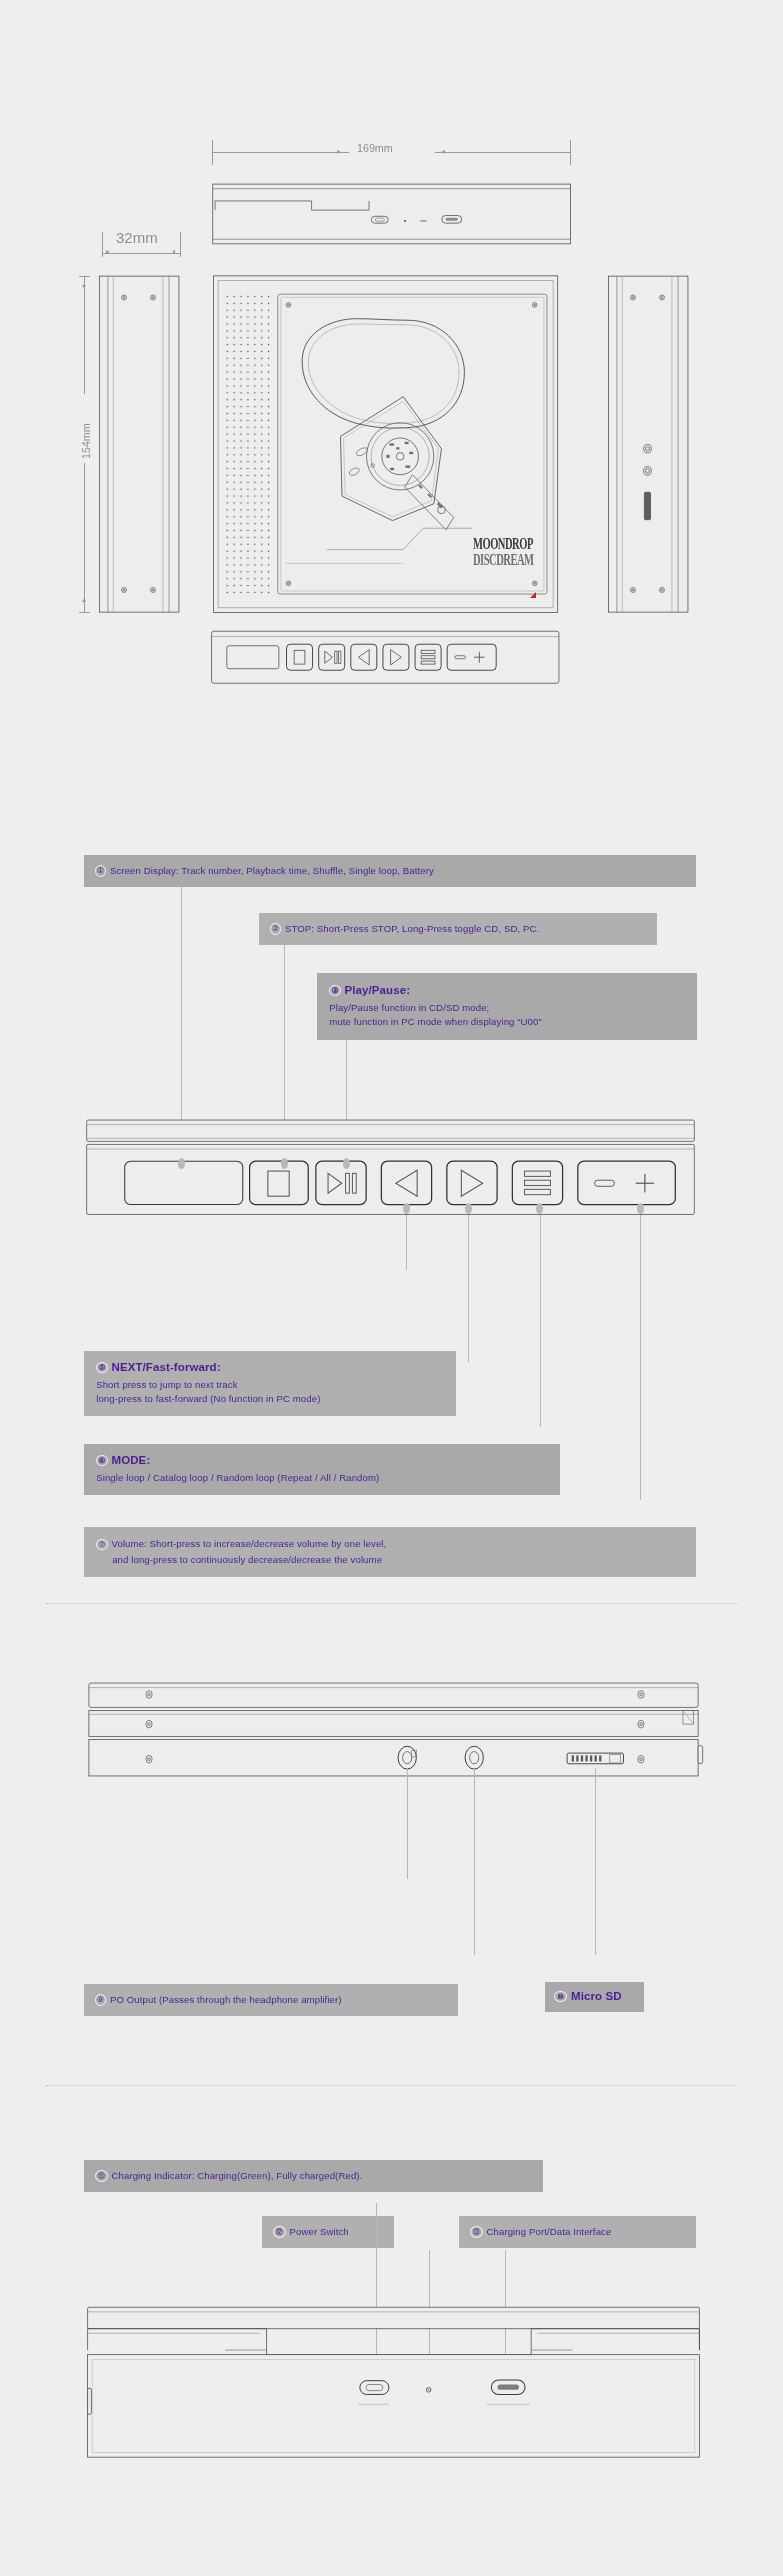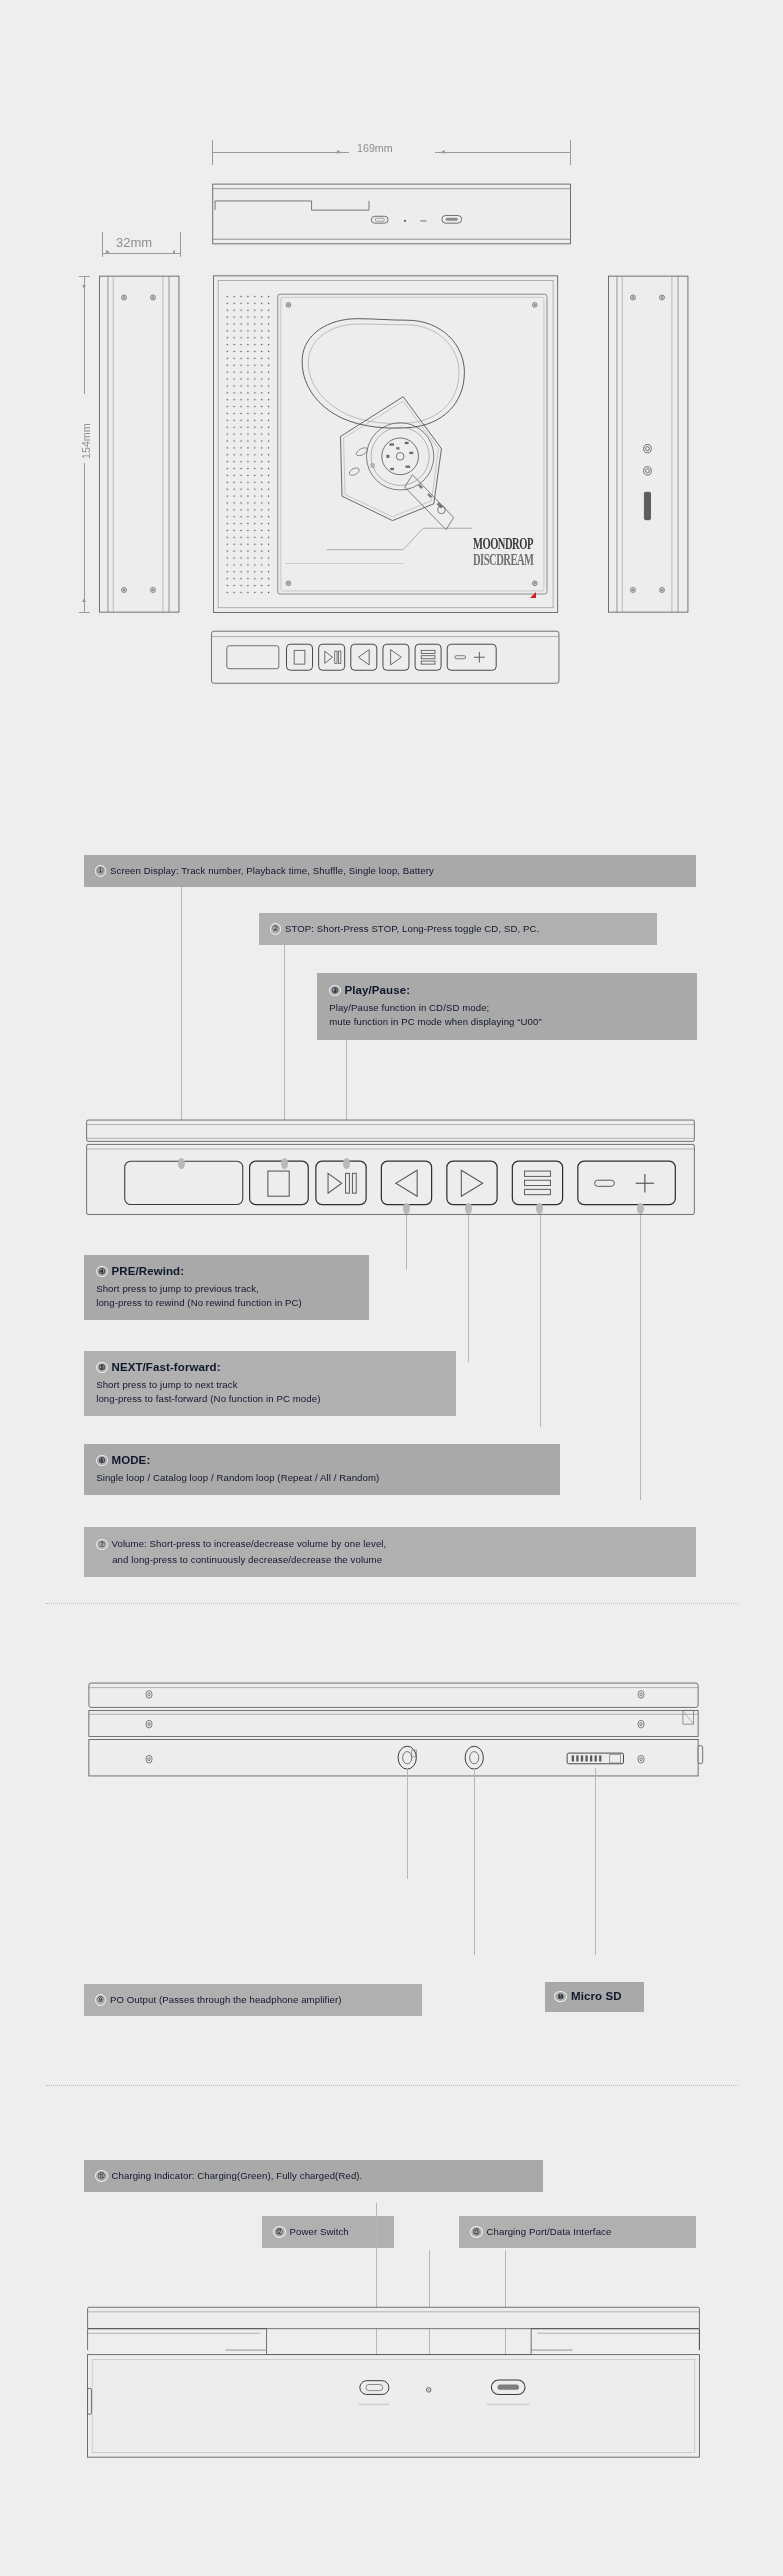--- a/index.html
+++ b/index.html
@@ -10,21 +10,21 @@
     font-family:"Liberation Sans", sans-serif;
     position:relative;
     overflow:hidden;
   }
   .page { position:absolute; inset:0; }
 
   
   .callout {
     position:absolute;
     background:#a9a9a9;
-    color:#0f172a;
+    color:#4c1d95;
     padding:6.9px 10.7px 7.7px 10.7px;
     line-height:1.45;
     letter-spacing:0.1px;
   }
   .callout.light { background:#b0b0b0; }
   .callout .num {
     display:inline-block;
     width:11.5px; height:11.5px;
     border:0.8px solid rgba(255,255,255,.85);
     border-radius:50%;
@@ -101,21 +101,21 @@
     <div class="dimtext" style="left:357px; top:142px; font-size:10.7px;">169mm</div>
   </div>
 
   <div>
     <div class="dimtick" style="left:102px; top:232px; height:24.5px;"></div>
     <div class="dimtick" style="left:180px; top:232px; height:24.5px;"></div>
     <div class="dimline" style="left:102px; top:253px; width:78px;"></div>
     <div class="arrowR" style="left:106px; top:250px;"></div>
     <div class="arrowL" style="left:171px; top:250px;"></div>
     <div style="position:absolute; left:112px; top:233px; width:61px; height:20px; background:#eeeeee;"></div>
-    <div class="dimtext" style="left:116px; top:235px; font-size:13px;">32mm</div>
+    <div class="dimtext" style="left:116px; top:229px; font-size:15px;">32mm</div>
   </div>
 
   <div>
     <div class="dimvert" style="left:84px; top:276px; height:337px;"></div>
     <div class="arrowD" style="left:82px; top:285px;"></div>
     <div class="arrowU" style="left:82px; top:598px;"></div>
     <div style="position:absolute; left:77px; top:394px; width:13.8px; height:69px; background:#eeeeee;"></div>
     <div class="dimtext vert" style="left:80px; top:459px; font-size:10.7px;">154mm</div>
     <div class="dimtick-h" style="left:79px; top:276px; width:10.7px;"></div>
     <div class="dimtick-h" style="left:79px; top:612px; width:10.7px;"></div>
@@ -387,27 +387,20 @@
 
     <div class="dot" style="left:178px; top:1158px;"></div>
     <div class="dot" style="left:281px; top:1158px;"></div>
     <div class="dot" style="left:343px; top:1158px;"></div>
     <div class="dot" style="left:403px; top:1203px;"></div>
     <div class="dot" style="left:465px; top:1203px;"></div>
     <div class="dot" style="left:536px; top:1203px;"></div>
     <div class="dot" style="left:637px; top:1203px;"></div>
   </div>
 
-  <div class="callout" style="left:84px; top:1255px; width:285px; padding:8.4px 12.2px 10px 12.2px;">
-    <span class="hd">
-      <span class="num">④</span><span>PRE/Rewind:</span>
-    </span>
-    <span class="sub">Short press to jump to previous track,</span>
-    <span class="sub">long-press to rewind (No rewind function in PC)</span>
-  </div>
 
   <div class="callout light" style="left:84px; top:1351px; width:372px; padding:8.4px 12.2px 10px 12.2px;">
     <span class="hd">
       <span class="num">⑤</span><span>NEXT/Fast-forward:</span>
     </span>
     <span class="sub">Short press to jump to next track</span>
     <span class="sub">long-press to fast-forward (No function in PC mode)</span>
   </div>
 
   <div class="callout" style="left:84px; top:1444px; width:476px; padding:8.4px 12.2px 10px 12.2px;">
@@ -478,21 +471,21 @@
     </svg>
   </div>
 
   <div>
     <div class="leader" style="left:407px; top:1768px; height:111px;"></div>
     <div class="leader" style="left:474px; top:1768px; height:187px;"></div>
     <div class="leader" style="left:595px; top:1768px; height:187px;"></div>
   </div>
 
 
-  <div class="callout light" style="left:84px; top:1984px; width:338px;">
+  <div class="callout light" style="left:84px; top:1984px; width:374px;">
     <span class="t">
       <span class="num">⑨</span><span>PO Output (Passes through the headphone amplifier)</span>
     </span>
   </div>
 
   <div class="callout" style="left:545px; top:1982px; width:99px; padding:6.1px 9.2px 6.9px 9.2px;">
     <span class="hd" style="margin-bottom:0; font-size:11.5px;">
       <span class="num wide">⑩</span><span>Micro SD</span>
     </span>
   </div>

